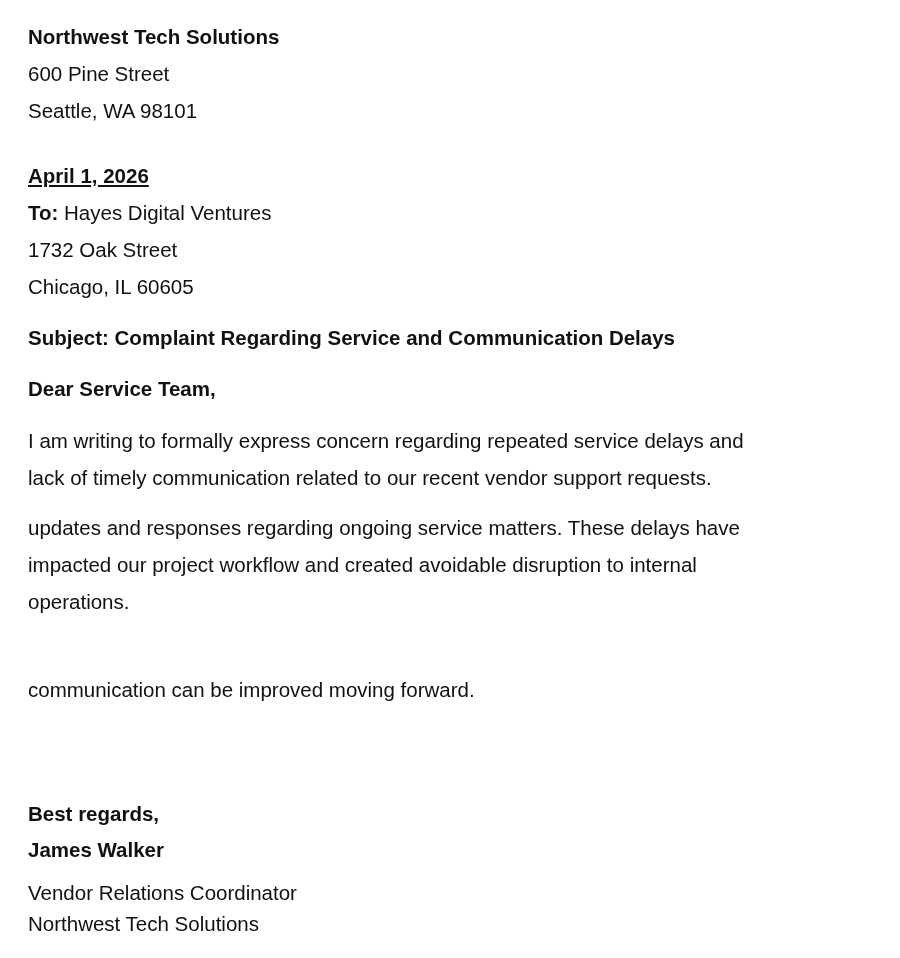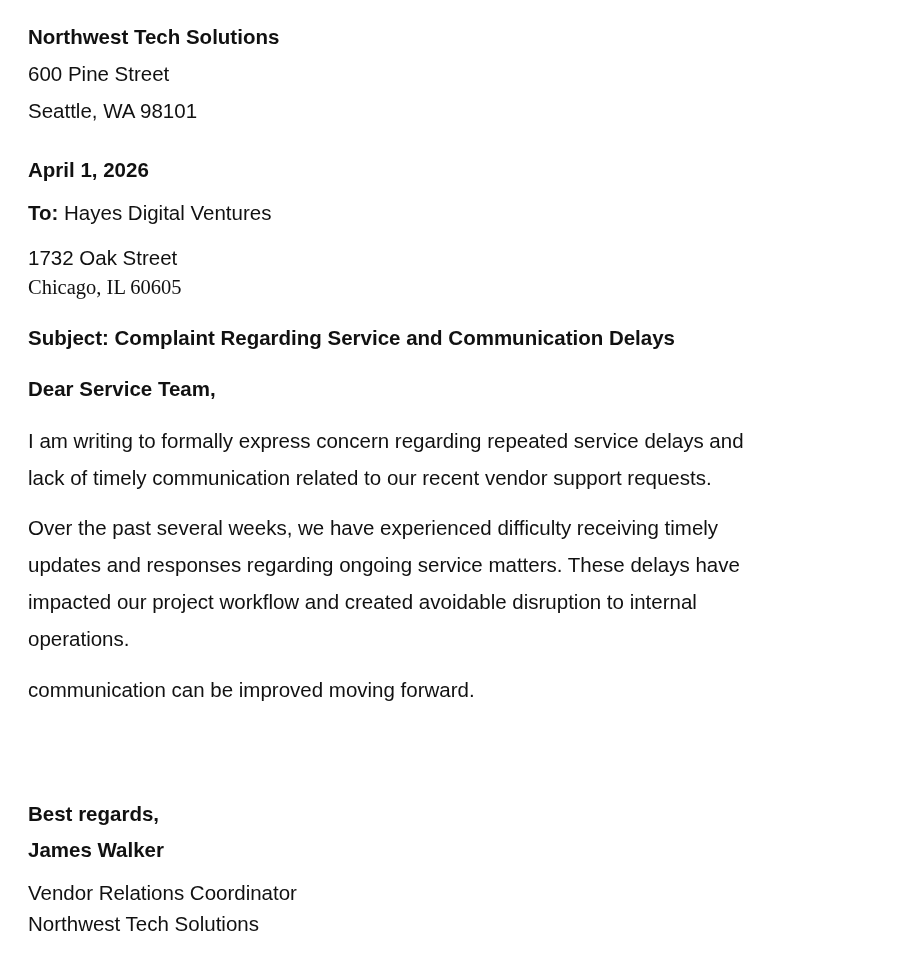--- a/index.html
+++ b/index.html
@@ -42,40 +42,39 @@
   </style>
 </head>
 <body>
 
 <div class="page">
 
   <div class="line bold" style="top:25px;">Northwest Tech Solutions</div>
   <div class="line" style="top:62px;">600 Pine Street</div>
   <div class="line" style="top:99px;">Seattle, WA 98101</div>
 
-  <div class="line bold" style="top:158px;">April 1, 2026</div>
+  <div class="line bold" style="top:164px;text-decoration:underline;">April 1, 2026</div>
 
   <div class="line" style="top:201px;">
     <span class="bold">To:</span>
     <span>Hayes Digital Ventures</span>
   </div>
-  <div class="line" style="top:246px;">1732 Oak Street</div>
-  <div class="line" style="top:275px;font-family:Liberation Serif, serif;">Chicago, IL 60605</div>
+  <div class="line" style="top:238px;">1732 Oak Street</div>
+  <div class="line" style="top:275px;">Chicago, IL 60605</div>
 
   <div class="line bold" style="top:326px;">Subject: Complaint Regarding Service and Communication Delays</div>
 
   <div class="line bold" style="top:377px;">Dear Service Team,</div>
 
   <div class="para" style="top:422px;">
     <span class="pl">I am writing to formally express concern regarding repeated service delays and</span>
     <span class="pl">lack of timely communication related to our recent vendor support requests.</span>
   </div>
 
   <div class="para" style="top:509px;">
-    <span class="pl">Over the past several weeks, we have experienced difficulty receiving timely</span>
     <span class="pl">updates and responses regarding ongoing service matters. These delays have</span>
     <span class="pl">impacted our project workflow and created avoidable disruption to internal</span>
     <span class="pl">operations.</span>
   </div>
 
   <div class="para" style="top:671px;">
     <span class="pl">communication can be improved moving forward.</span>
   </div>
 
   <div class="line bold" style="top:802px;">Best regards,</div>

